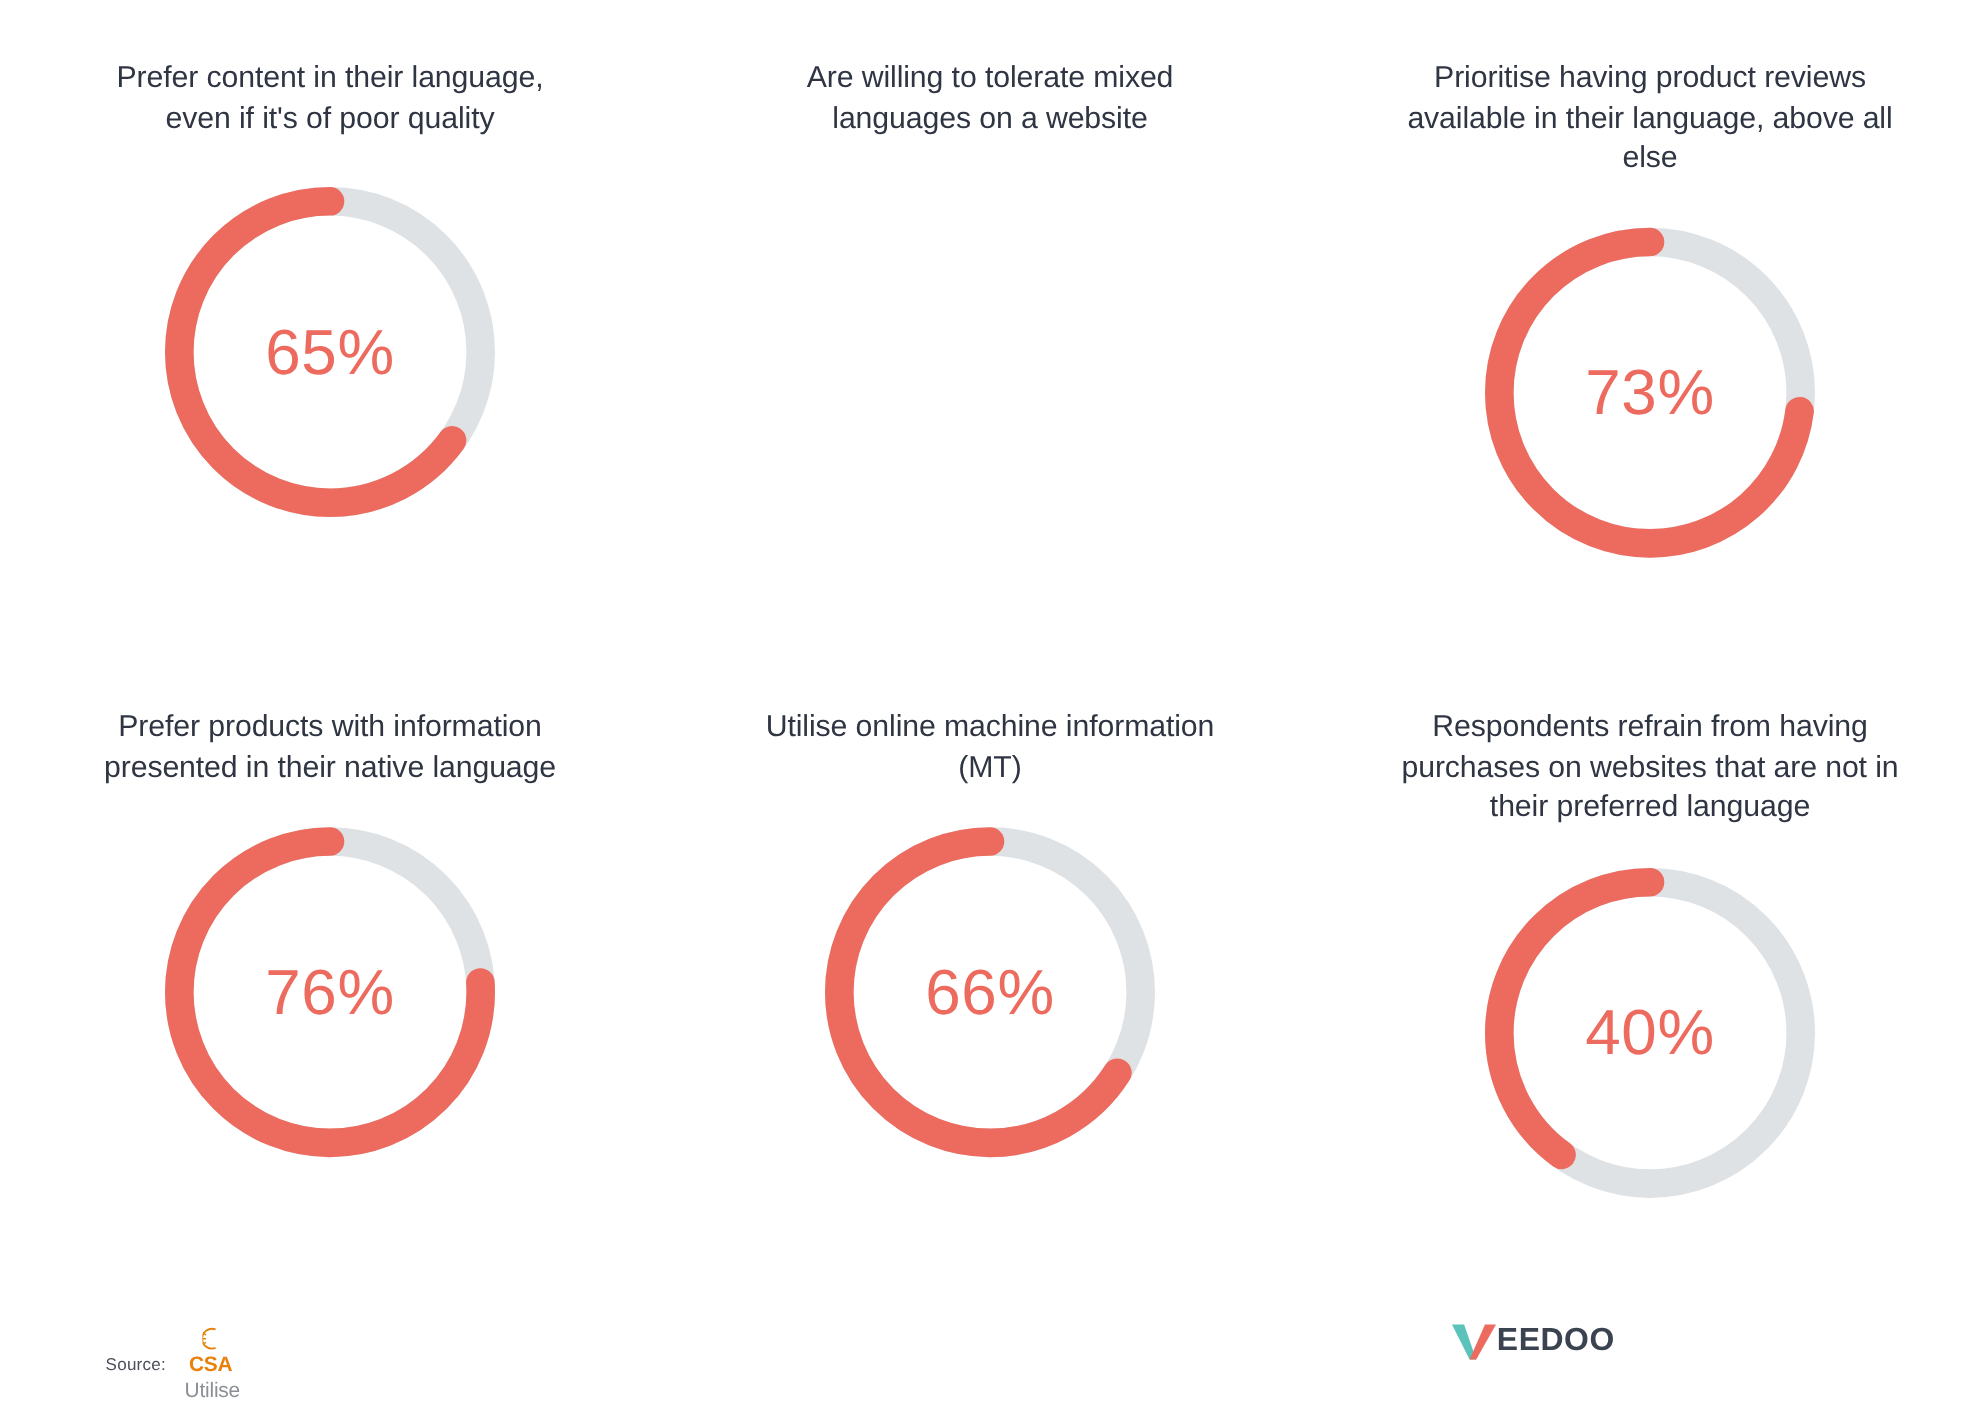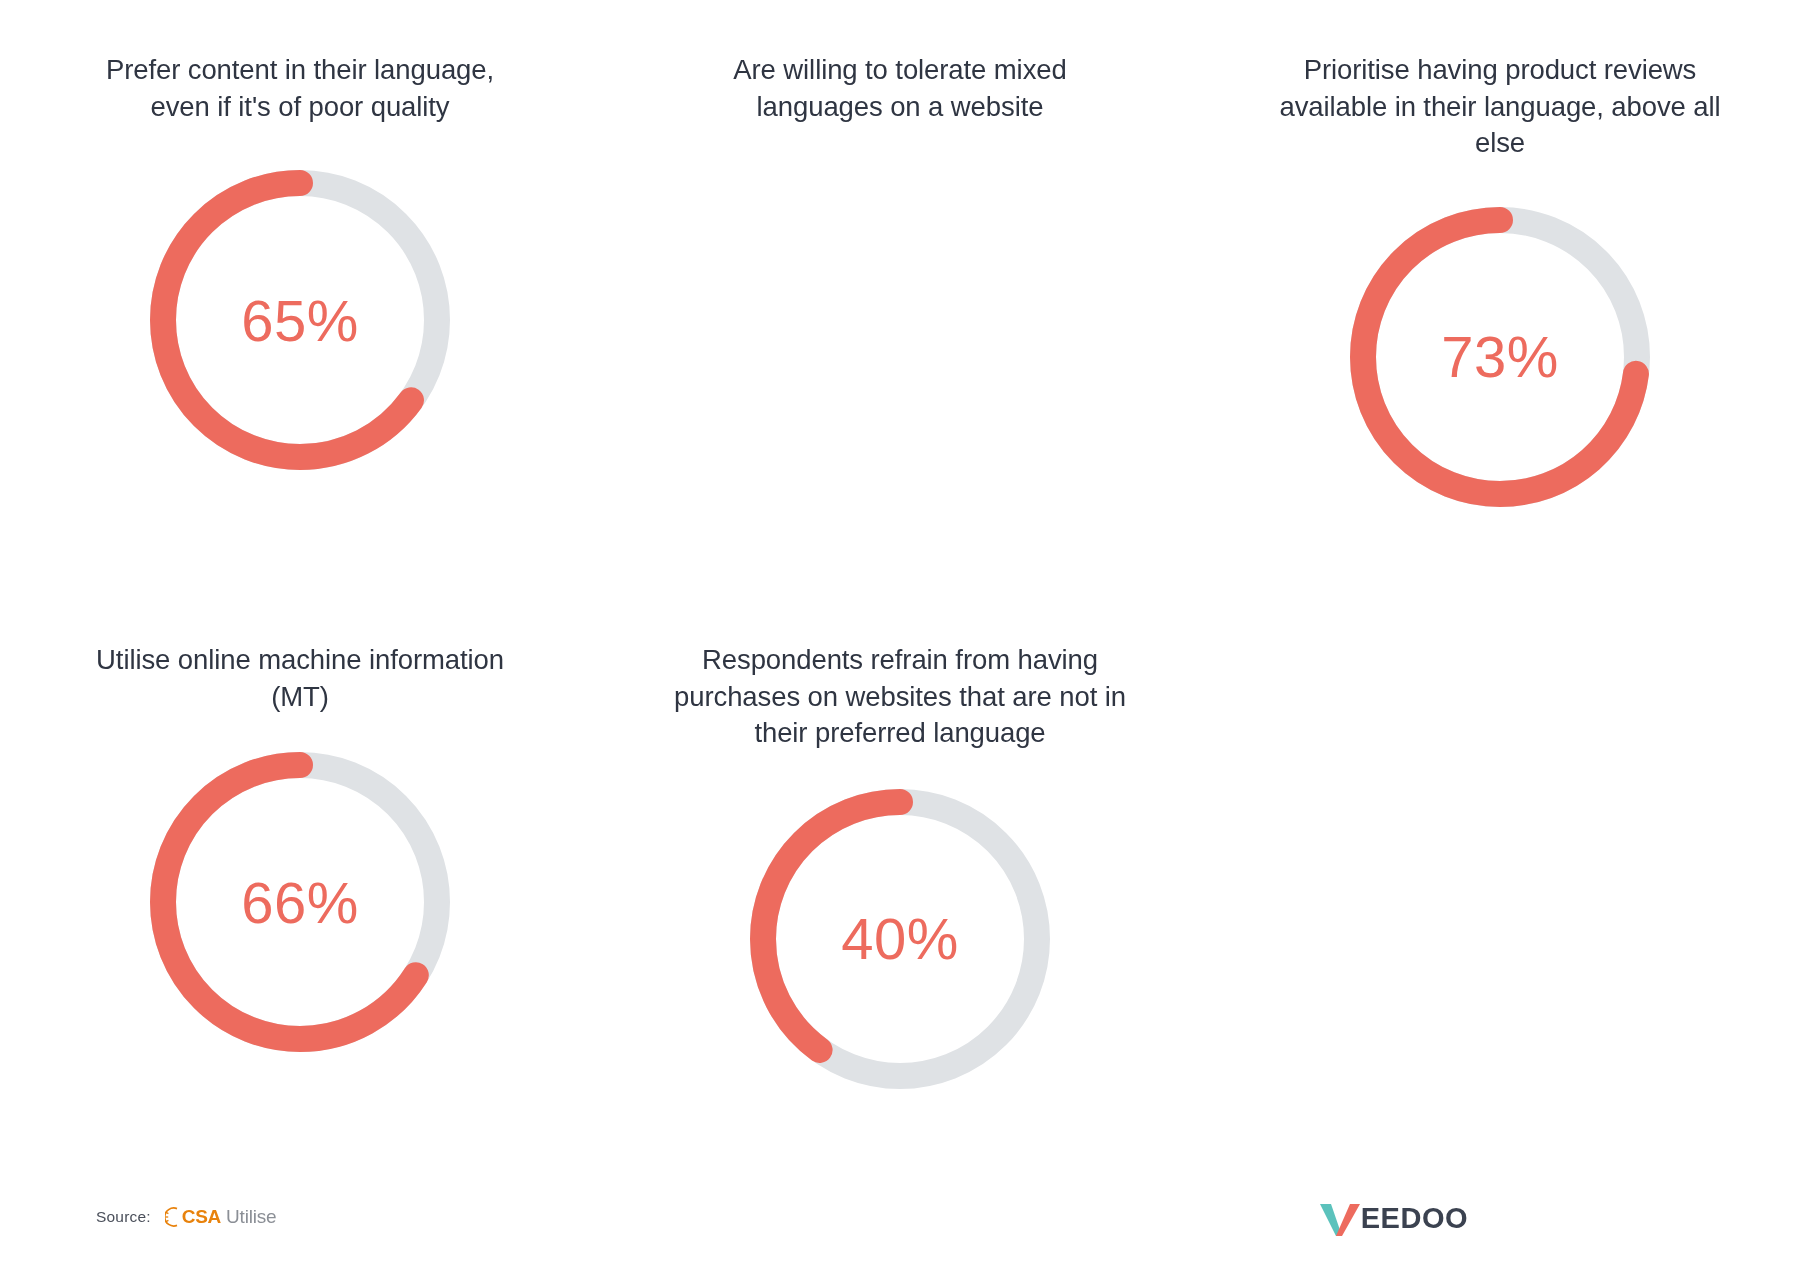--- a/index.html
+++ b/index.html
@@ -115,20 +115,21 @@
     font-size: 15.5px;
     color: #4a4f5a;
     font-weight: 400;
     letter-spacing: 0.2px;
   }
 
   .csa-logo {
     display: flex;
     align-items: center;
     gap: 2px;
+    flex-direction: column;
   }
 
   .csa-mark {
     position: relative;
     width: 14px;
     height: 22px;
     margin-right: 1px;
   }
   .csa-mark svg { display: block; }
 
@@ -201,20 +202,31 @@
 available in their language, above all else</div>
       <div class="donut-wrap">
         <svg viewBox="0 0 330 330">
           <circle class="donut-track" cx="165" cy="165" r="137" fill="none" stroke="#DFE2E5" stroke-width="26"></circle>
           <circle class="donut-arc" cx="165" cy="165" r="137" fill="none" stroke="#ED6B5E" stroke-width="26" stroke-linecap="round" transform="scale(-1,1) translate(-330,0) rotate(-90 165 165)" stroke-dasharray="628.3813625710304 233.41502451257293" stroke-dashoffset="0"></circle>
         </svg>
         <div class="donut-value">73%</div>
       </div>
     </div>
 
+    <div class="stat-card row-2">
+      <div class="stat-title">Prefer products with information
+presented in their native language</div>
+      <div class="donut-wrap">
+        <svg viewBox="0 0 330 330">
+          <circle class="donut-track" cx="165" cy="165" r="137" fill="none" stroke="#DFE2E5" stroke-width="26"></circle>
+          <circle class="donut-arc" cx="165" cy="165" r="137" fill="none" stroke="#ED6B5E" stroke-width="26" stroke-linecap="round" transform="scale(-1,1) translate(-330,0) rotate(-90 165 165)" stroke-dasharray="654.2052541835385 207.59113290006485" stroke-dashoffset="0"></circle>
+        </svg>
+        <div class="donut-value">76%</div>
+      </div>
+    </div>
 
     <div class="stat-card row-2">
       <div class="stat-title">Utilise online machine information
 (MT)</div>
       <div class="donut-wrap">
         <svg viewBox="0 0 330 330">
           <circle class="donut-track" cx="165" cy="165" r="137" fill="none" stroke="#DFE2E5" stroke-width="26"></circle>
           <circle class="donut-arc" cx="165" cy="165" r="137" fill="none" stroke="#ED6B5E" stroke-width="26" stroke-linecap="round" transform="scale(-1,1) translate(-330,0) rotate(-90 165 165)" stroke-dasharray="568.1256154751783 293.67077160842507" stroke-dashoffset="0"></circle>
         </svg>
         <div class="donut-value">66%</div>

